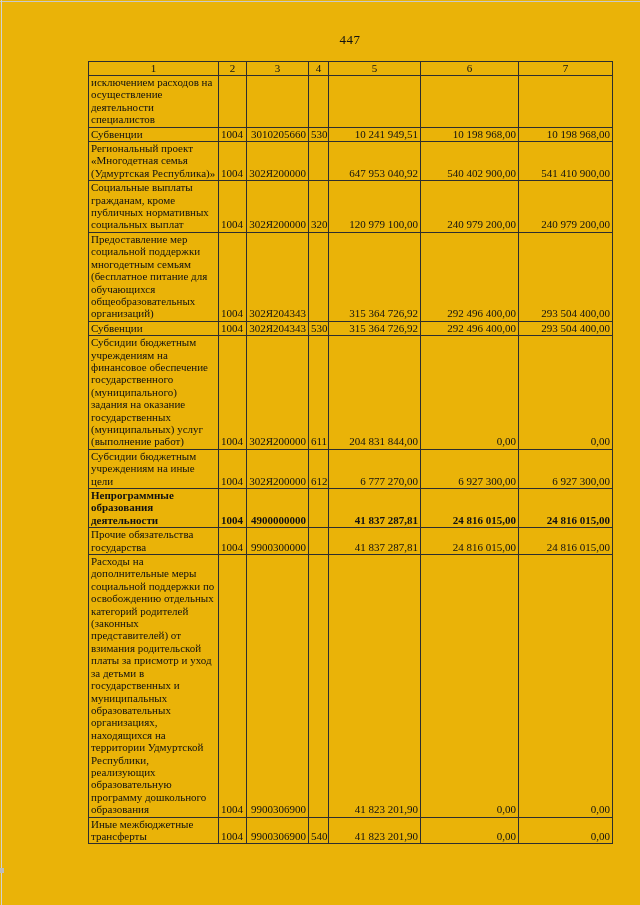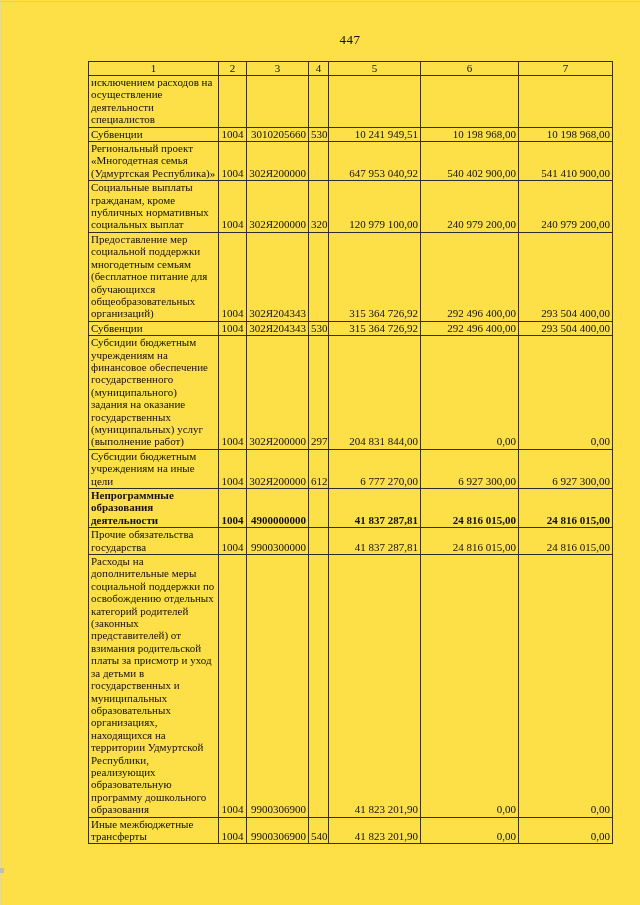--- a/index.html
+++ b/index.html
@@ -4,21 +4,21 @@
 <style>
   html, body {
     margin: 0;
     padding: 0;
     background: #ffffff;
   }
   .page {
     position: relative;
     width: 640px;
     height: 905px;
-    background: #fde047;
+    background: #eab308;
     font-family: "Liberation Serif", "DejaVu Serif", serif;
     color: #111111;
     overflow: hidden;
   }
   
   .edge-top {
     position: absolute; top: 1px; left: 0; width: 100%; height: 1px;
     background: #c9c9c9;
   }
   .edge-left {
@@ -52,21 +52,21 @@
     padding: 0 2px 1px 2px;
     overflow: hidden;
   }
   table.budget th {
     vertical-align: middle;
     text-align: center;
     height: 13px;
     padding: 0;
   }
   td.c1 { text-align: left; padding-left: 3px; margin-left: 25px; }
-  td.c2 { text-align: center; padding: 0 1px 1px 1px; white-space: nowrap; }
+  td.c2 { text-align: left; padding: 0 1px 1px 1px; white-space: nowrap; }
   td.c3 { text-align: right; padding-left: 2px; white-space: nowrap; }
   td.c4 { text-align: center; padding: 0 1px 1px 1px; white-space: nowrap; }
   td.c5, td.c6, td.c7 { text-align: right; padding-right: 2px; white-space: nowrap; }
   tr.bold td { font-weight: bold; }
 </style>
 </head>
 <body>
 
 <div class="page">
   <div class="edge-top"></div>
@@ -148,21 +148,21 @@
           <td class="c3">302Я204343</td>
           <td class="c4">530</td>
           <td class="c5">315 364 726,92</td>
           <td class="c6">292 496 400,00</td>
           <td class="c7">293 504 400,00</td>
         </tr>
         <tr>
           <td class="c1">Субсидии бюджетным учреждениям на финансовое обеспечение государственного (муниципального) задания на оказание государственных (муниципальных) услуг (выполнение работ)</td>
           <td class="c2">1004</td>
           <td class="c3">302Я200000</td>
-          <td class="c4">297</td>
+          <td class="c4">611</td>
           <td class="c5">204 831 844,00</td>
           <td class="c6">0,00</td>
           <td class="c7">0,00</td>
         </tr>
         <tr>
           <td class="c1">Субсидии бюджетным учреждениям на иные цели</td>
           <td class="c2">1004</td>
           <td class="c3">302Я200000</td>
           <td class="c4">612</td>
           <td class="c5">6 777 270,00</td>

